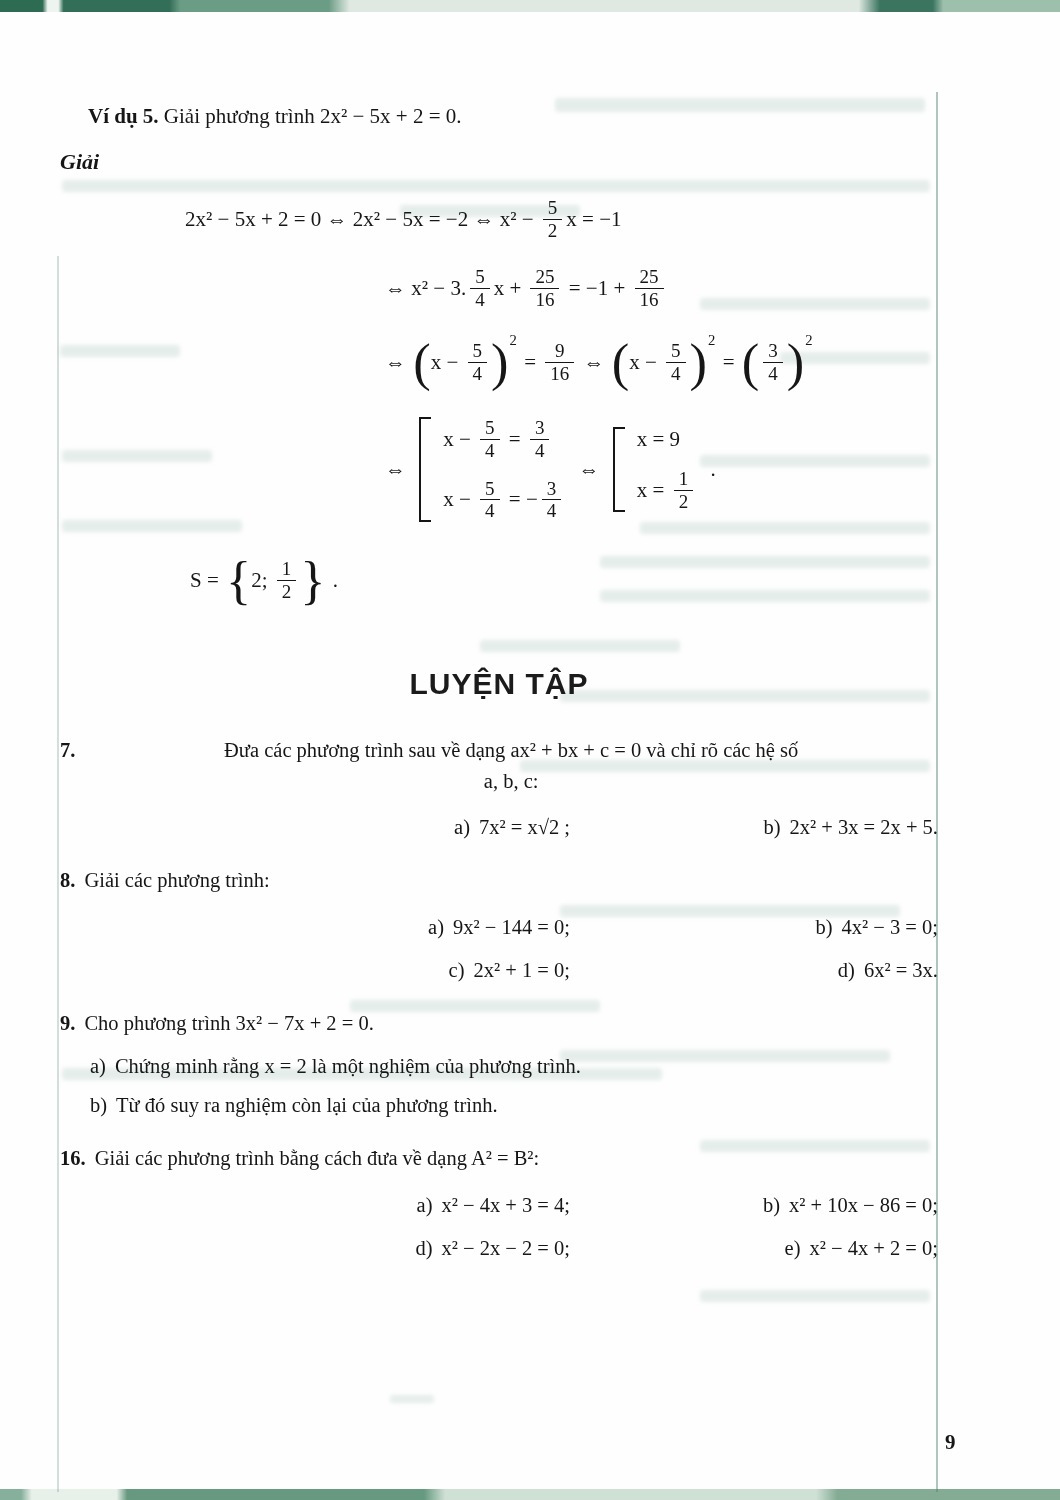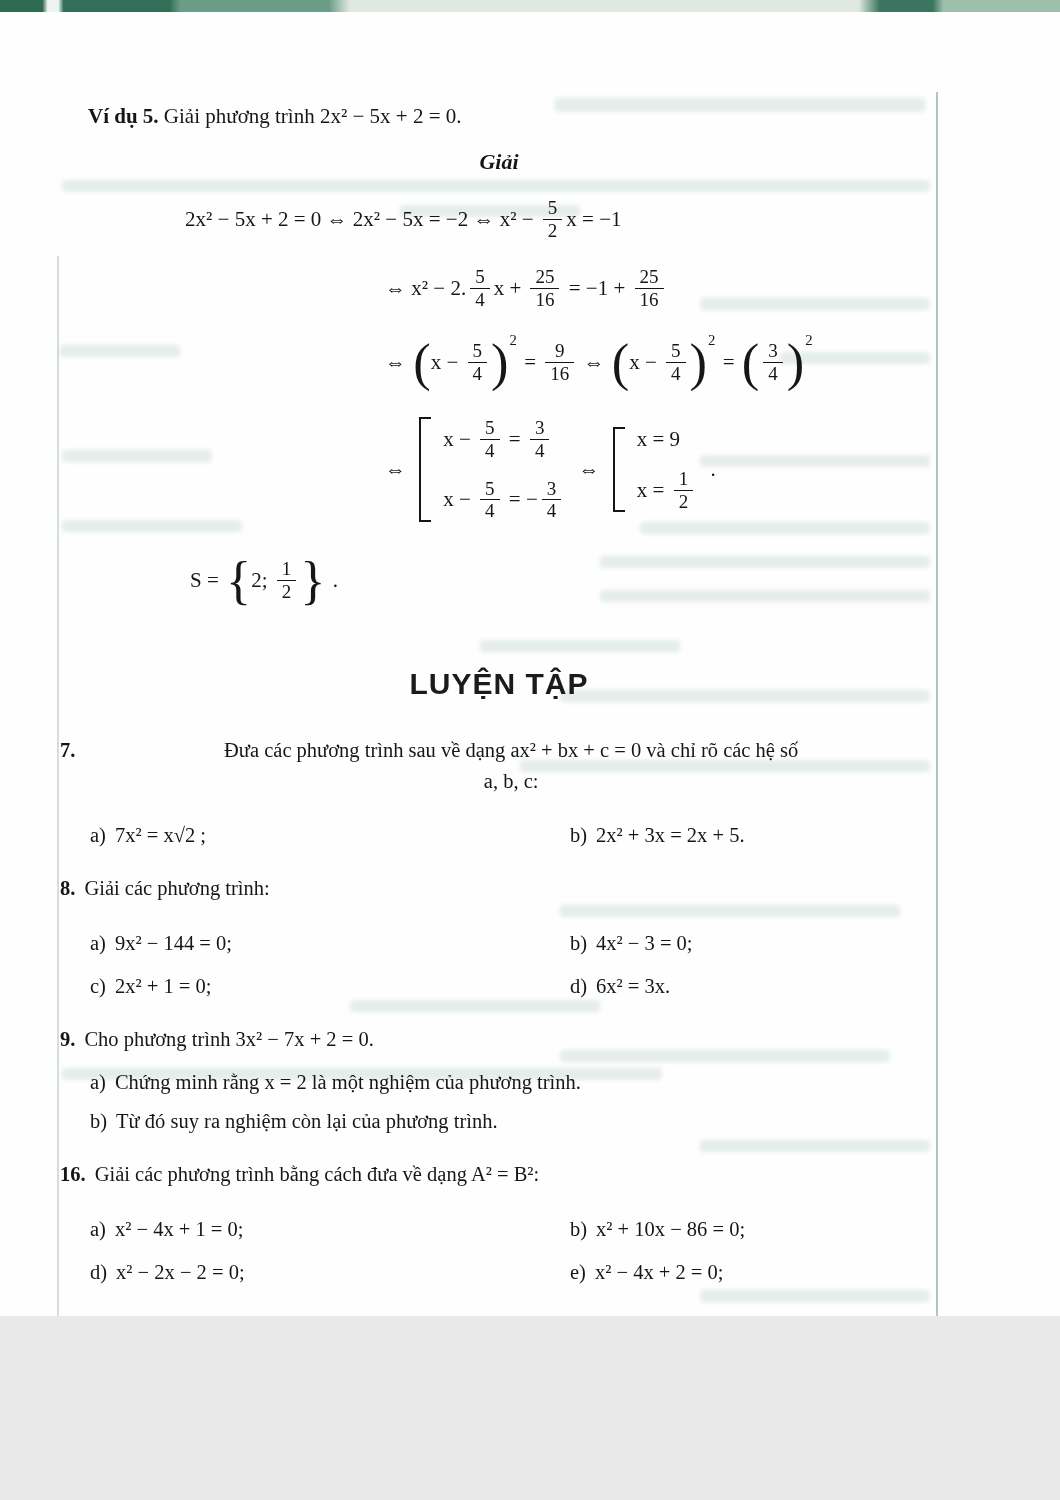--- a/index.html
+++ b/index.html
@@ -1,19 +1,19 @@
 <!DOCTYPE html>
 <html><head>
 <meta charset="utf-8">
 <style>
   html,body{margin:0;padding:0;}
   body{background:#e9e9e9;}
   .page{
     position:relative;
-    width:1060px;height:1316px;
+    width:1060px;height:1500px;
     background:#fefefe;
     overflow:hidden;
     font-family:"Liberation Serif", serif;
     color:#161616;
   }
   
   .top-band{
     position:absolute;left:0;top:0;width:1060px;height:12px;
     background:linear-gradient(90deg,
       #2e6b53 0%, #2e6b53 4%, #eef4f0 4.5%, #eef4f0 5.5%,
@@ -32,21 +32,21 @@
   }
   .vline{position:absolute;width:2px;background:rgba(80,130,108,0.45);}
   .vline.right{left:936px;top:92px;height:1400px;}
   .vline.left{left:57px;top:256px;height:1236px;opacity:.55;}
   .ghost{position:absolute;height:12px;background:rgba(100,150,128,0.16);
     filter:blur(2px);border-radius:3px;}
   
   .content{position:absolute;left:60px;top:96px;width:878px;}
   .example-head{margin:8px 0 0 28px;font-size:21px;}
   .example-head b{font-weight:bold;}
-  .giai{margin:20px 0 0 0;text-align:center;font-weight:bold;font-style:italic;font-size:22px;}
+  .giai{margin:20px 0 0 0;font-weight:bold;font-style:italic;font-size:22px;}
   
   .math{display:flex;align-items:center;font-size:21px;}
   .ml1{margin:22px 0 0 125px;}
   .ml2{margin:24px 0 0 325px;}
   .ml3{margin:26px 0 0 325px;}
   .ml4{margin:28px 0 0 325px;}
   .ml5{margin:32px 0 0 130px;}
   .mt{white-space:pre;}
   .frac{display:inline-flex;flex-direction:column;align-items:center;margin:0 4px;font-size:19px;line-height:1.15;}
   .frac .num,.frac .den{padding:0 5px;display:block;text-align:center;}
@@ -61,21 +61,21 @@
   .crow{display:inline-flex;align-items:center;}
   
   .luyen{margin:60px 0 34px 0;text-align:center;
     font-family:"Liberation Sans", sans-serif;font-weight:700;
     font-size:30px;letter-spacing:1px;color:#1b1b1b;}
   .exercise{display:flex;margin-top:26px;font-size:20.5px;line-height:1.5;}
   .exnum{font-weight:bold;margin-right:9px;white-space:nowrap;}
   .extext{flex:1;}
   .extext .tline{display:block;text-align:center;}
   .parts{display:grid;grid-template-columns:480px auto;row-gap:20px;
-    margin:28px 0 0 30px;font-size:20.5px;}
+    margin:20px 0 0 30px;font-size:20.5px;text-align:right;}
   .part{white-space:nowrap;}
   .plabel{margin-right:9px;}
   .subs{margin:16px 0 0 30px;font-size:20.5px;}
   .sub{margin-top:16px;}
   .page-number{position:absolute;left:945px;top:1430px;font-weight:bold;font-size:21px;}
 </style>
 </head>
 <body>
 
 <div class="page">
@@ -121,21 +121,21 @@
 
     <div class="math ml1">
         <span class="mt">2x² − 5x + 2 = 0 ⇔ 2x² − 5x = −2 ⇔ x² − </span>
         <span class="frac">
           <span class="num">5</span>
           <span class="den">2</span>
         </span>
         <span class="mt">x = −1</span>
       </div>
     <div class="math ml2">
-        <span class="mt">⇔ x² − 2.</span>
+        <span class="mt">⇔ x² − 3.</span>
         <span class="frac">
           <span class="num">5</span>
           <span class="den">4</span>
         </span>
         <span class="mt">x + </span>
         <span class="frac">
           <span class="num">25</span>
           <span class="den">16</span>
         </span>
         <span class="mt"> = −1 + </span>
@@ -286,21 +286,21 @@
     <div class="subs">
       <div class="sub"><span class="plabel">a)</span><span>Chứng minh rằng x = 2 là một nghiệm của phương trình.</span></div>
       <div class="sub"><span class="plabel">b)</span><span>Từ đó suy ra nghiệm còn lại của phương trình.</span></div>
     </div>
 
     <div class="exercise">
       <span class="exnum">16.</span>
       <div class="extext">Giải các phương trình bằng cách đưa về dạng A² = B²:</div>
     </div>
     <div class="parts">
-      <div class="part"><span class="plabel">a)</span><span>x² − 4x + 1 = 0;</span></div>
+      <div class="part"><span class="plabel">a)</span><span>x² − 4x + 3 = 4;</span></div>
       <div class="part"><span class="plabel">b)</span><span>x² + 10x − 86 = 0;</span></div>
       <div class="part"><span class="plabel">d)</span><span>x² − 2x − 2 = 0;</span></div>
       <div class="part"><span class="plabel">e)</span><span>x² − 4x + 2 = 0;</span></div>
     </div>
 
   </div>
 
   <div class="page-number">9</div>
 </div>
 

